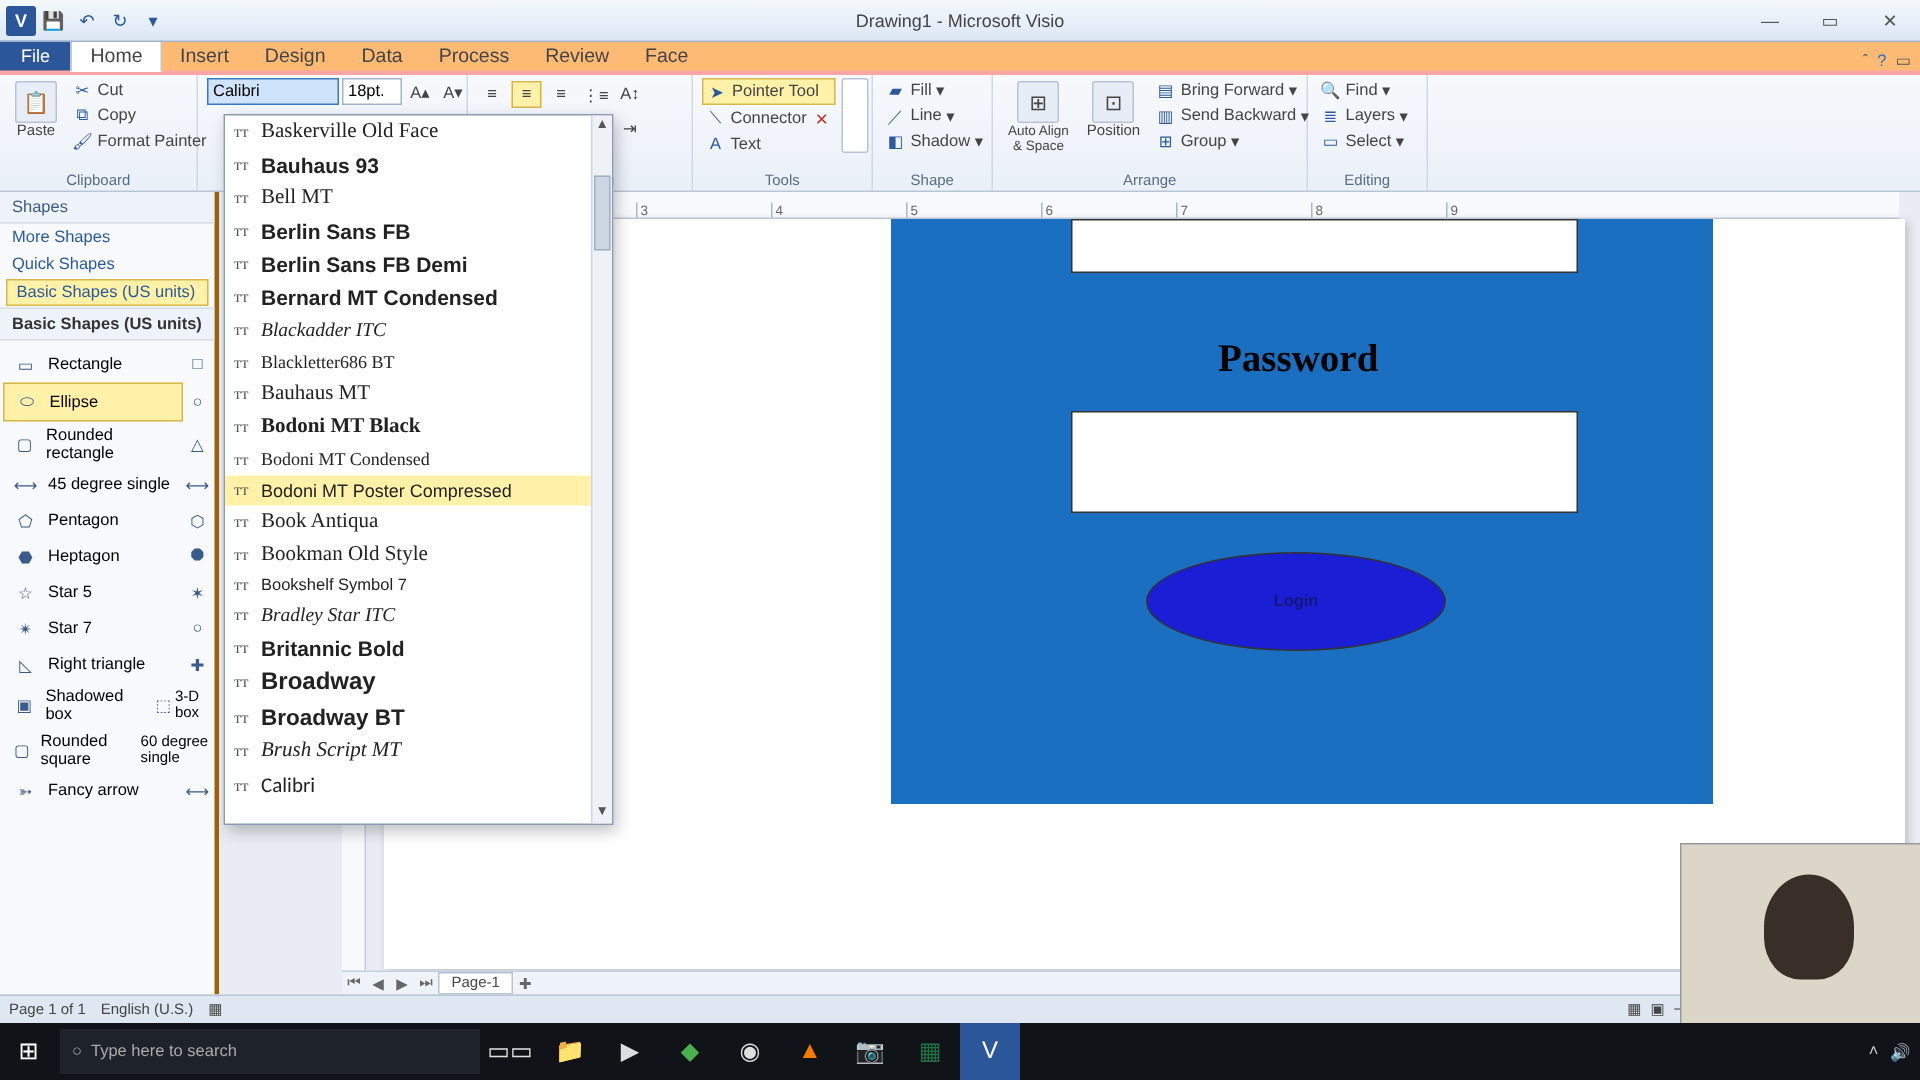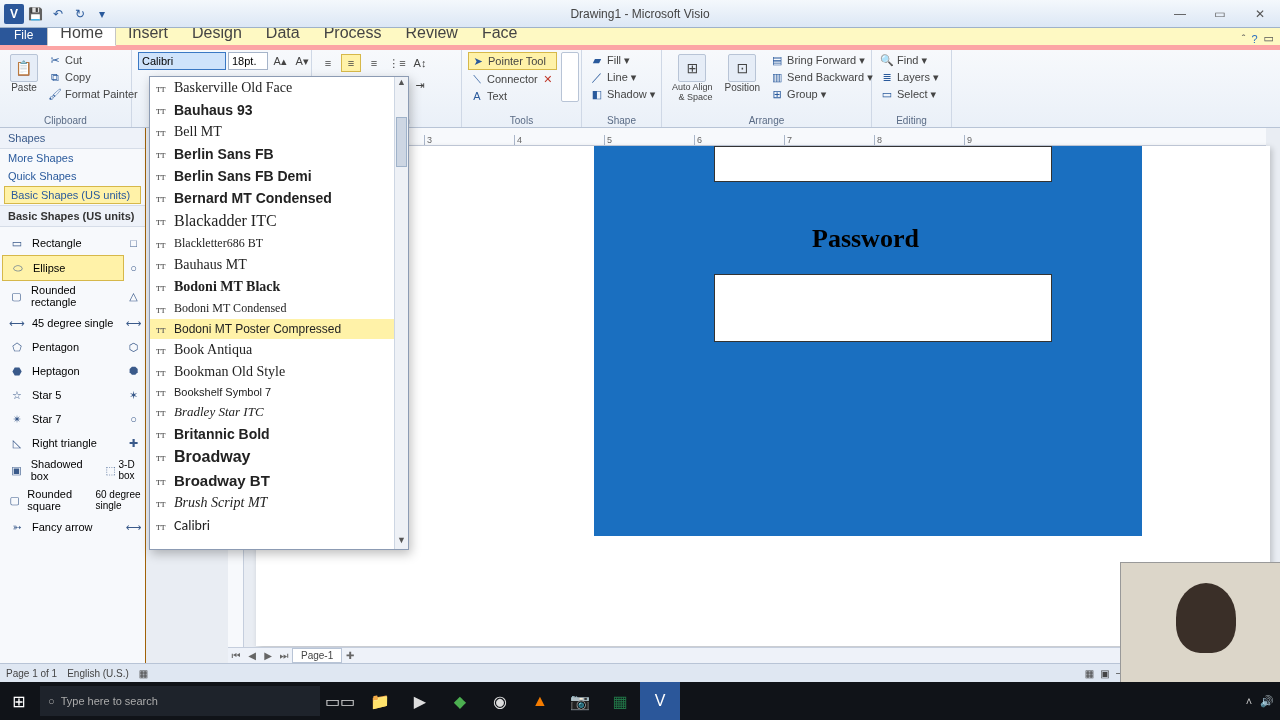--- a/index.html
+++ b/index.html
@@ -8,23 +8,23 @@
 
 .titlebar { height: 28px; background: linear-gradient(#f4f8fc,#dce7f5); display: flex; align-items: center; position: relative; border-bottom: 1px solid #9fb2c9; }
 .qat { display: flex; align-items: center; gap: 2px; padding-left: 4px; }
 .qat-btn { width: 20px; height: 20px; display: flex; align-items: center; justify-content: center; font-size: 12px; color: #2a5a9c; cursor: pointer; }
 .qat-btn.visio { background: #2b579a; color: #fff; font-weight: bold; border-radius: 2px; }
 .title-text { position: absolute; left: 50%; transform: translateX(-50%); font-size: 12px; color: #444; }
 .winbtns { margin-left: auto; display: flex; }
 .winbtn { width: 40px; height: 20px; display: flex; align-items: center; justify-content: center; color: #555; font-size: 12px; }
 
 
-.tabs { height: 22px; background: #fef9c3; display: flex; align-items: flex-end; border-bottom: 5px solid #fca5a5; }
+.tabs { height: 22px; background: #fdba74; display: flex; align-items: flex-end; border-bottom: 3px solid #fca5a5; }
 .tab-file { background: #2b579a; color: #fff; padding: 3px 14px; font-size: 12px; }
-.tab { padding: 3px 12px; font-size: 16px; color: #444; cursor: pointer; }
+.tab { padding: 3px 12px; font-size: 13px; color: #444; cursor: pointer; }
 .tab.active { border: 1px solid #c5c5c5; border-bottom: 1px solid #fff; background: #fff; margin-bottom: -1px; }
 .tabs-right { margin-left: auto; display: flex; align-items: center; gap: 6px; padding-right: 6px; color: #555; }
 
 
 .ribbon { height: 78px; background: linear-gradient(#f7f9fc,#eaf0f8); border-bottom: 1px solid #b8c4d6; display: flex; position: relative; }
 .group { border-right: 1px solid #cfd8e6; padding: 2px 6px 0 6px; display: flex; flex-direction: column; position: relative; }
 .group-label { position: absolute; bottom: 1px; left: 0; right: 0; text-align: center; font-size: 10px; color: #5a6b85; }
 .group-body { flex: 1; display: flex; align-items: flex-start; gap: 4px; }
 .vbtn { display: flex; flex-direction: column; align-items: center; font-size: 10px; color: #444; padding: 2px 4px; }
 .vbtn .ico { width: 28px; height: 28px; background: #e6edf7; border: 1px solid #b8c4d6; border-radius: 2px; display: flex; align-items: center; justify-content: center; font-size: 14px; }
@@ -42,21 +42,21 @@
 .font-dd { position: absolute; left: 149px; top: 76px; width: 260px; height: 474px; background: #fff; border: 1px solid #8c9bb3; box-shadow: 2px 4px 10px rgba(0,0,0,.25); z-index: 50; overflow: hidden; }
 .font-dd .list { position: absolute; left: 0; top: 0; right: 14px; bottom: 0; overflow: hidden; }
 .font-dd .item { display: flex; align-items: center; gap: 6px; padding: 3px 6px; font-size: 14px; color: #222; }
 .font-dd .item .tt { font-family: serif; font-size: 11px; color: #555; width: 12px; }
 .font-dd .item.highlight { background: #fff2a8; }
 .font-dd .sb { position: absolute; right: 0; top: 0; width: 14px; bottom: 0; background: #eef1f6; border-left: 1px solid #cdd6e3; }
 .font-dd .sb .thumb { position: absolute; left: 1px; right: 1px; top: 40px; height: 50px; background: #cdd6e3; border: 1px solid #9fb2c9; }
 .font-dd .sb .arr { position: absolute; left: 0; right: 0; height: 14px; text-align: center; font-size: 9px; color: #555; }
 
 
-.shapes-panel { position: absolute; left: 0; top: 128px; width: 146px; bottom: 57px; border-right: 1px solid #a16207; background: #f7f9fc; overflow: hidden; }
+.shapes-panel { position: absolute; left: 0; top: 128px; width: 146px; bottom: 57px; border-right: 3px solid #a16207; background: #f7f9fc; overflow: hidden; }
 .sp-sec { padding: 4px 8px; border-bottom: 1px solid #d6dde8; background: #eef2f9; color: #3a5a8a; }
 .sp-link { padding: 3px 8px; color: #2a5a9c; cursor: pointer; }
 .sp-link.active { background: #fff2a8; border: 1px solid #d6b84a; margin: 1px 4px; padding: 2px 6px; }
 .sp-title { padding: 4px 8px; font-weight: bold; color: #333; background: #eef2f9; border-top: 1px solid #d6dde8; border-bottom: 1px solid #d6dde8; }
 .shape-grid { padding: 4px 2px; }
 .shape-row { display: flex; align-items: center; }
 .shape-cell { display: flex; align-items: center; gap: 4px; padding: 3px 4px; width: 100%; }
 .shape-cell.sel { background: #fff2a8; border: 1px solid #d6b84a; }
 .shgl { width: 22px; height: 18px; display: flex; align-items: center; justify-content: center; color: #3a5a8a; }
 .shsm { width: 22px; height: 18px; display: flex; align-items: center; justify-content: center; color: #3a5a8a; }
@@ -218,21 +218,21 @@
         <div class="mini-row"><span class="mi">◧</span><span>Shadow</span>▾</div>
       </div>
     </div>
     <div class="group-label">Shape</div>
   </div>
 
   <div class="group" style="width:210px">
     <div class="group-body">
       <div class="vbtn">
           <div class="ico">⊞</div>
-          <span style="white-space:pre;text-align:right;font-size:9px">Auto Align
+          <span style="white-space:pre;text-align:center;font-size:9px">Auto Align
 &amp; Space</span>
         </div>
       <div class="vbtn">
           <div class="ico">⊡</div>
           <span>Position</span>
         </div>
       <div class="mini-col">
         <div class="mini-row"><span class="mi">▤</span><span>Bring Forward</span>▾</div>
         <div class="mini-row"><span class="mi">▥</span><span>Send Backward</span>▾</div>
         <div class="mini-row"><span class="mi">⊞</span><span>Group</span>▾</div>
@@ -357,20 +357,23 @@
     <span>7</span>
     <span>8</span>
     <span>9</span>
   </div>
   <div class="ruler-v"></div>
   <div class="page">
     <div class="blue-box">
       <div class="white-rect" style="left:120px;top:0;width:338px;height:36px"></div>
       <div class="pw-label" style="left:218px;top:78px">Password</div>
       <div class="white-rect" style="left:120px;top:128px;width:338px;height:68px"></div>
+      <div class="ellipse" style="left:170px;top:222px">
+          <span>Login</span>
+        </div>
     </div>
   </div>
   <div class="pgtabs">
     <div class="nav">⏮</div>
     <div class="nav">◀</div>
     <div class="nav">▶</div>
     <div class="nav">⏭</div>
     <div class="tabp">Page-1</div>
     <div class="nav">✚</div>
   </div>
@@ -397,21 +400,21 @@
       <div class="item">
         <span class="tt">ᴛᴛ</span>
         <span style="font-family:Arial Black,sans-serif;font-weight:bold">Berlin Sans FB Demi</span>
       </div>
       <div class="item">
         <span class="tt">ᴛᴛ</span>
         <span style="font-family:Impact,sans-serif;font-weight:bold">Bernard MT Condensed</span>
       </div>
       <div class="item">
         <span class="tt">ᴛᴛ</span>
-        <span style="font-family:cursive;font-size:16px">Blackadder ITC</span>
+        <span style="font-family:cursive;font-style:italic;font-size:13px">Blackadder ITC</span>
       </div>
       <div class="item">
         <span class="tt">ᴛᴛ</span>
         <span style="font-family:serif;font-size:12px">Blackletter686 BT</span>
       </div>
       <div class="item">
         <span class="tt">ᴛᴛ</span>
         <span style="font-family:Georgia,serif">Bauhaus MT</span>
       </div>
       <div class="item">

